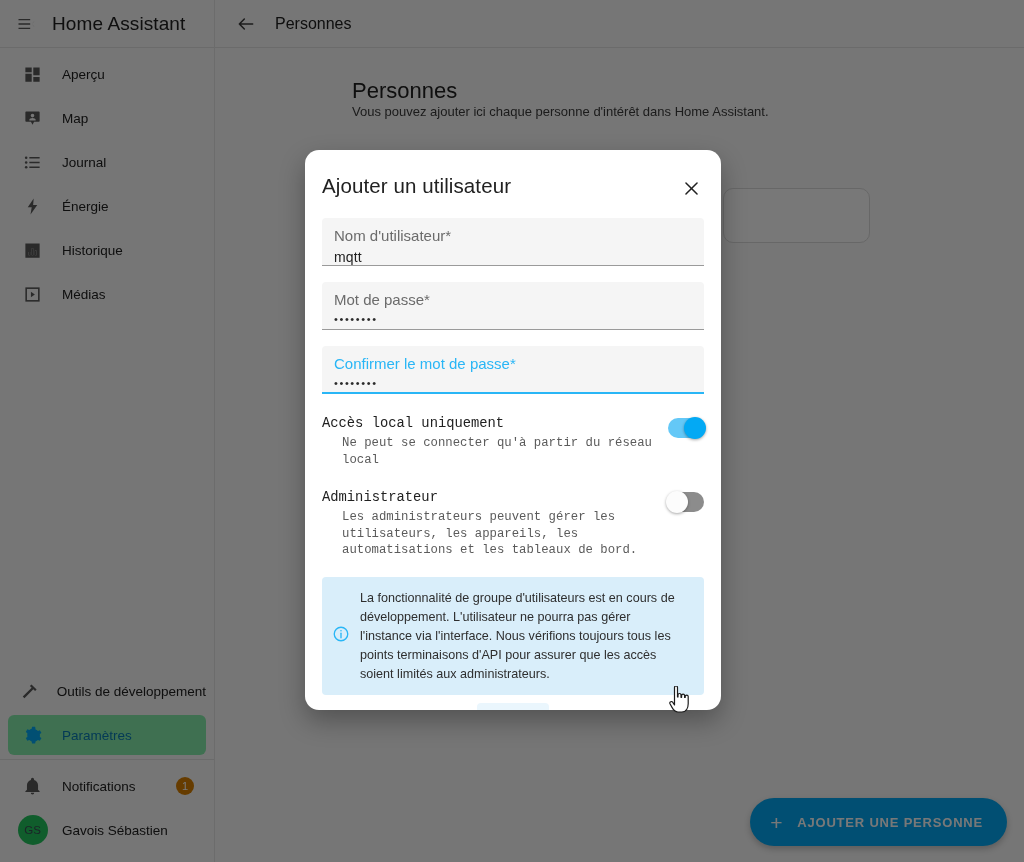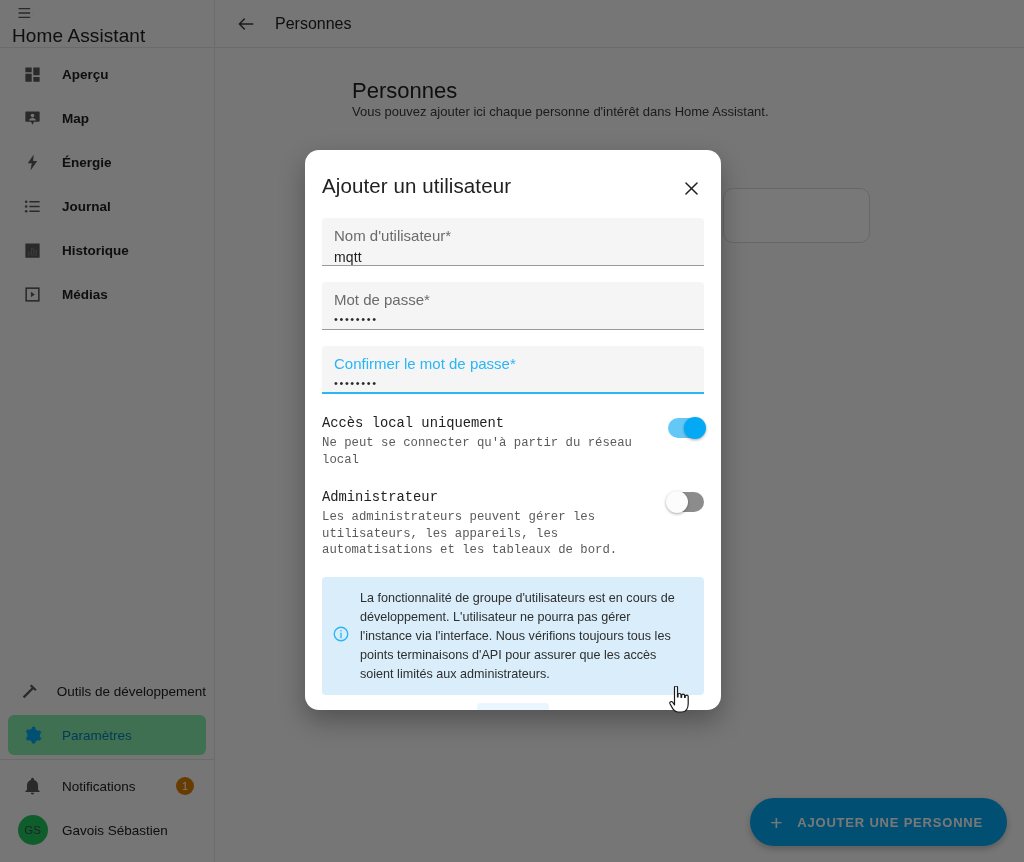--- a/index.html
+++ b/index.html
@@ -15,29 +15,28 @@
   .app { position: absolute; inset: 0; display: flex; background: #fafafa; }
 
   
   .sidebar {
     width: 215px; height: 862px; flex: 0 0 215px;
     background: #fafafa;
     display: flex; flex-direction: column;
     border-right: 1px solid #e6e6e6;
   }
   .sb-header {
-    height: 48px; display: flex; align-items: flex-start;
-    padding: 0 4px 0 12px; 
+    height: 48px; display: flex; align-items: center;
+    padding: 0 4px 0 12px; gap: 12px;
     border-bottom: 1px solid #e3e3e3;
-    flex-direction: column;
   }
   .sb-burger { width: 28px; height: 28px; display: flex; align-items: center; justify-content: center; }
   .sb-title { font-size: 19px; color: #212121; letter-spacing: .1px; white-space: nowrap; }
 
-  .sb-list { padding-top: 6px; flex: 0 0 auto; font-weight: bold; }
+  .sb-list { padding-top: 6px; flex: 0 0 auto; }
   .sb-item {
     display: flex; align-items: center; gap: 0;
     height: 40px; margin: 0 8px 4px 8px; border-radius: 6px;
     padding-left: 8px;
     cursor: pointer;
   }
   .sb-item .ico { width: 32px; display: flex; align-items: center; justify-content: center; color: #5a5a5a; }
   .sb-item .lbl { font-size: 13.5px; color: #212121; padding-left: 14px; white-space: nowrap; }
   .sb-item.active { background: #86efac; }
   .sb-item.active .ico { color: #03a9f4; }
@@ -125,21 +124,21 @@
   .field.focused .flabel { color: #29b6f6; }
   .field .fvalue { font-size: 14px; color: #212121; margin-top: 4px; letter-spacing: .1px; }
   .field .fvalue.dots { font-size: 11px; letter-spacing: 1.6px; color: #2b2b2b; }
 
   .row-toggle {
     display: flex; align-items: flex-start; justify-content: space-between;
     margin-top: 22px; gap: 12px; font-family: Liberation Mono, monospace;
   }
   .row-toggle .txt { flex: 1 1 auto; }
   .row-toggle .t-title { font-size: 13.8px; color: #212121; }
-  .row-toggle .t-desc { font-size: 12.3px; color: #5b5b5b; margin-top: 4px; line-height: 1.35; }
+  .row-toggle .t-desc { font-size: 12.3px; color: #5b5b5b; margin-top: 4px; line-height: 1.35; margin-left: 20px; }
   .switch {
     flex: 0 0 auto; width: 36px; height: 20px; border-radius: 10px;
     position: relative; margin-top: 2px; cursor: pointer;
   }
   .switch.on { background: #64c8f7; }
   .switch.off { background: #8c8c8c; }
   .switch .knob {
     position: absolute; top: -1px; width: 22px; height: 22px; border-radius: 50%;
     box-shadow: 0 1px 3px rgba(0,0,0,.35);
   }
@@ -202,35 +201,35 @@
           <span class="ico">
             <svg width="19" height="19" viewBox="0 0 24 24" fill="currentColor">
                 <path d="M4 3h16a1 1 0 011 1v11a1 1 0 01-1 1h-6l-2 4-2-4H4a1 1 0 01-1-1V4a1 1 0 011-1zm8 3a2.3 2.3 0 100 4.6A2.3 2.3 0 0012 6zm0 5.4c-2 0-4 1-4 2.2v.9h8v-.9c0-1.2-2-2.2-4-2.2z"></path>
               </svg>
           </span>
           <span class="lbl">Map</span>
         </div>
         <div class="sb-item">
           <span class="ico">
             <svg width="19" height="19" viewBox="0 0 24 24" fill="currentColor">
-                <path d="M13.5 2L6 13h5l-1.5 9L18 10h-5.2z"></path>
-              </svg>
-          </span>
-          <span class="lbl">Énergie</span>
-        </div>
-        <div class="sb-item">
-          <span class="ico">
-            <svg width="19" height="19" viewBox="0 0 24 24" fill="currentColor">
               <path d="M8 5h13v2H8zM8 11h13v2H8zM8 17h13v2H8z"></path>
               <circle cx="4" cy="6" r="1.6"></circle>
                 <circle cx="4" cy="12" r="1.6"></circle>
                 <circle cx="4" cy="18" r="1.6"></circle>
             </svg>
           </span>
           <span class="lbl">Journal</span>
+        </div>
+        <div class="sb-item">
+          <span class="ico">
+            <svg width="19" height="19" viewBox="0 0 24 24" fill="currentColor">
+                <path d="M13.5 2L6 13h5l-1.5 9L18 10h-5.2z"></path>
+              </svg>
+          </span>
+          <span class="lbl">Énergie</span>
         </div>
         <div class="sb-item">
           <span class="ico">
             <svg width="19" height="19" viewBox="0 0 24 24" fill="currentColor">
                 <path d="M4 4h16v16H4zm3 10h2v4H7zm4-5h2v9h-2zm4 3h2v6h-2z" fill-rule="evenodd"></path>
                 <path d="M4 4h16v16H4z" fill="none" stroke="currentColor" stroke-width="2"></path>
                 <path d="M7 14h2v4H7zM11 9h2v9h-2zM15 12h2v6h-2z"></path>
               </svg>
           </span>
           <span class="lbl">Historique</span>

